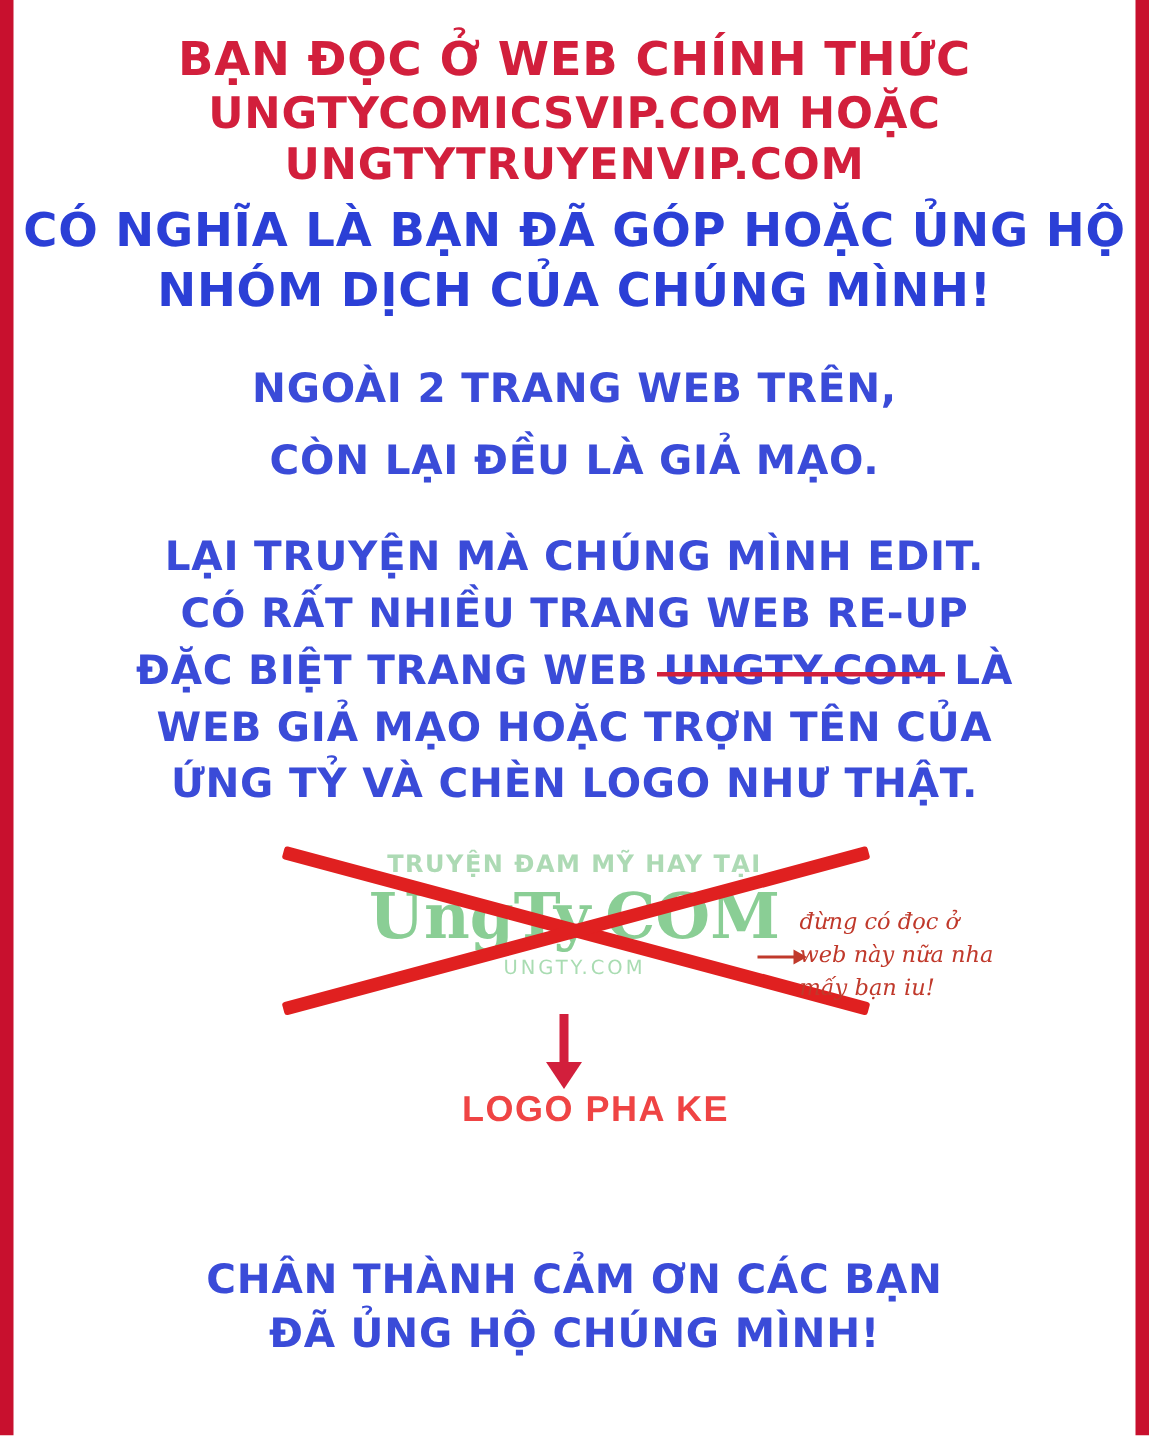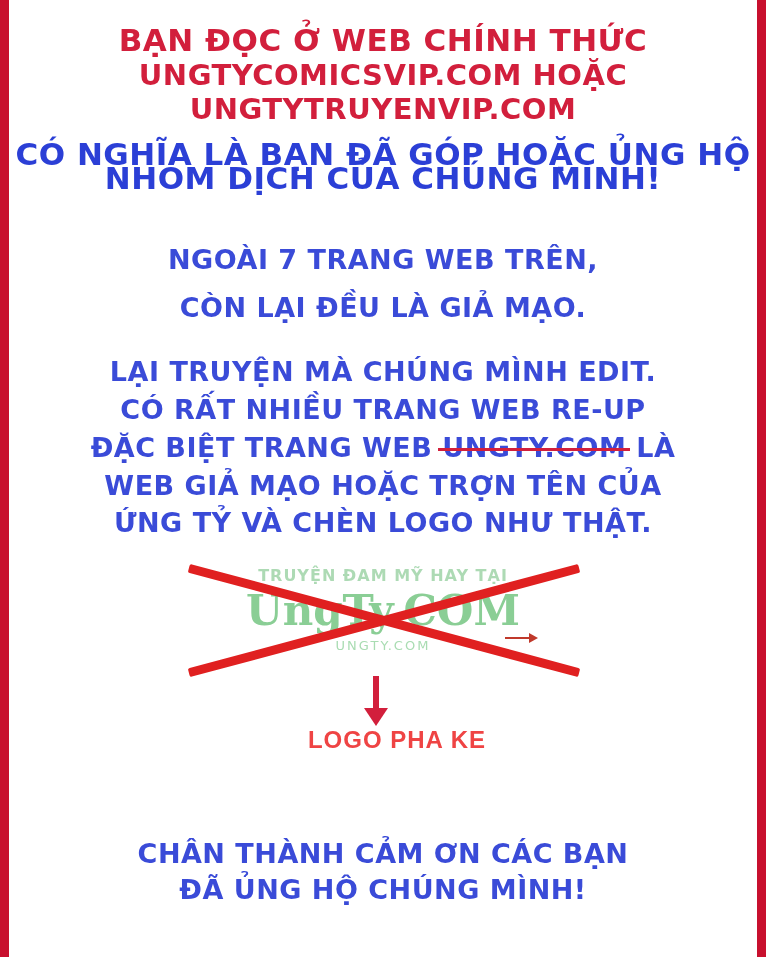--- a/index.html
+++ b/index.html
@@ -49,21 +49,21 @@
   }
   .l-blue2 {
     color: #3a4bd8;
     font-size: 27px;
   }
 
   #line1 { top: 22px; }
   #line2 { top: 58px; font-size: 29px; }
   #line3 { top: 98px; }
   #line4 { top: 136px; }
-  #line5 { top: 160px; }
+  #line5 { top: 176px; }
 
   #para2 { top: 244px; }
   #para2 .l-blue2 { display: block; }
   #p2l1 { }
   #p2l2 { margin-top: 16px; }
 
   #para3 { top: 356px; }
   #para3 .l-blue2 { display: block; margin-bottom: 6px; }
 
   .strike-wrap {
@@ -217,21 +217,21 @@
 
   <div class="edge-left"></div>
   <div class="edge-right"></div>
 
   <div class="block l-red" id="line1">BẠN ĐỌC Ở WEB CHÍNH THỨC</div>
   <div class="block l-red" id="line2">UNGTYCOMICSVIP.COM HOẶC UNGTYTRUYENVIP.COM</div>
   <div class="block l-blue" id="line4">CÓ NGHĨA LÀ BẠN ĐÃ GÓP HOẶC ỦNG HỘ</div>
   <div class="block l-blue" id="line5">NHÓM DỊCH CỦA CHÚNG MÌNH!</div>
 
   <div class="block" id="para2">
-    <span class="l-blue2" id="p2l1">NGOÀI 7 TRANG WEB TRÊN,</span>
+    <span class="l-blue2" id="p2l1">NGOÀI 2 TRANG WEB TRÊN,</span>
     <span class="l-blue2" id="p2l2">CÒN LẠI ĐỀU LÀ GIẢ MẠO.</span>
   </div>
 
   <div class="block" id="para3">
     <span class="l-blue2">LẠI TRUYỆN MÀ CHÚNG MÌNH EDIT.</span>
     <span class="l-blue2">CÓ RẤT NHIỀU TRANG WEB RE-UP</span>
     <span class="l-blue2">
       <span>ĐẶC BIỆT TRANG WEB </span><span class="strike-wrap"><span class="strike-text">UNGTY.COM</span><span class="bar"></span></span><span> LÀ</span>
     </span>
     <span class="l-blue2">WEB GIẢ MẠO HOẶC TRỢN TÊN CỦA</span>
@@ -247,20 +247,25 @@
   <div class="cross">
     <div class="c1"></div>
     <div class="c2"></div>
   </div>
 
   <div class="note-arrow">
     <div class="shaft"></div>
     <div class="head"></div>
   </div>
 
+  <div class="note">
+    <div>đừng có đọc ở</div>
+    <div>web này nữa nha</div>
+    <div>mấy bạn iu!</div>
+  </div>
 
   <div class="down-arrow">
     <div class="shaft"></div>
     <div class="head"></div>
   </div>
 
   <div class="block" id="fake-logo-label">LOGO PHA KE</div>
 
   <div class="block" id="thanks">
     <span class="l-blue2">CHÂN THÀNH CẢM ƠN CÁC BẠN</span>

